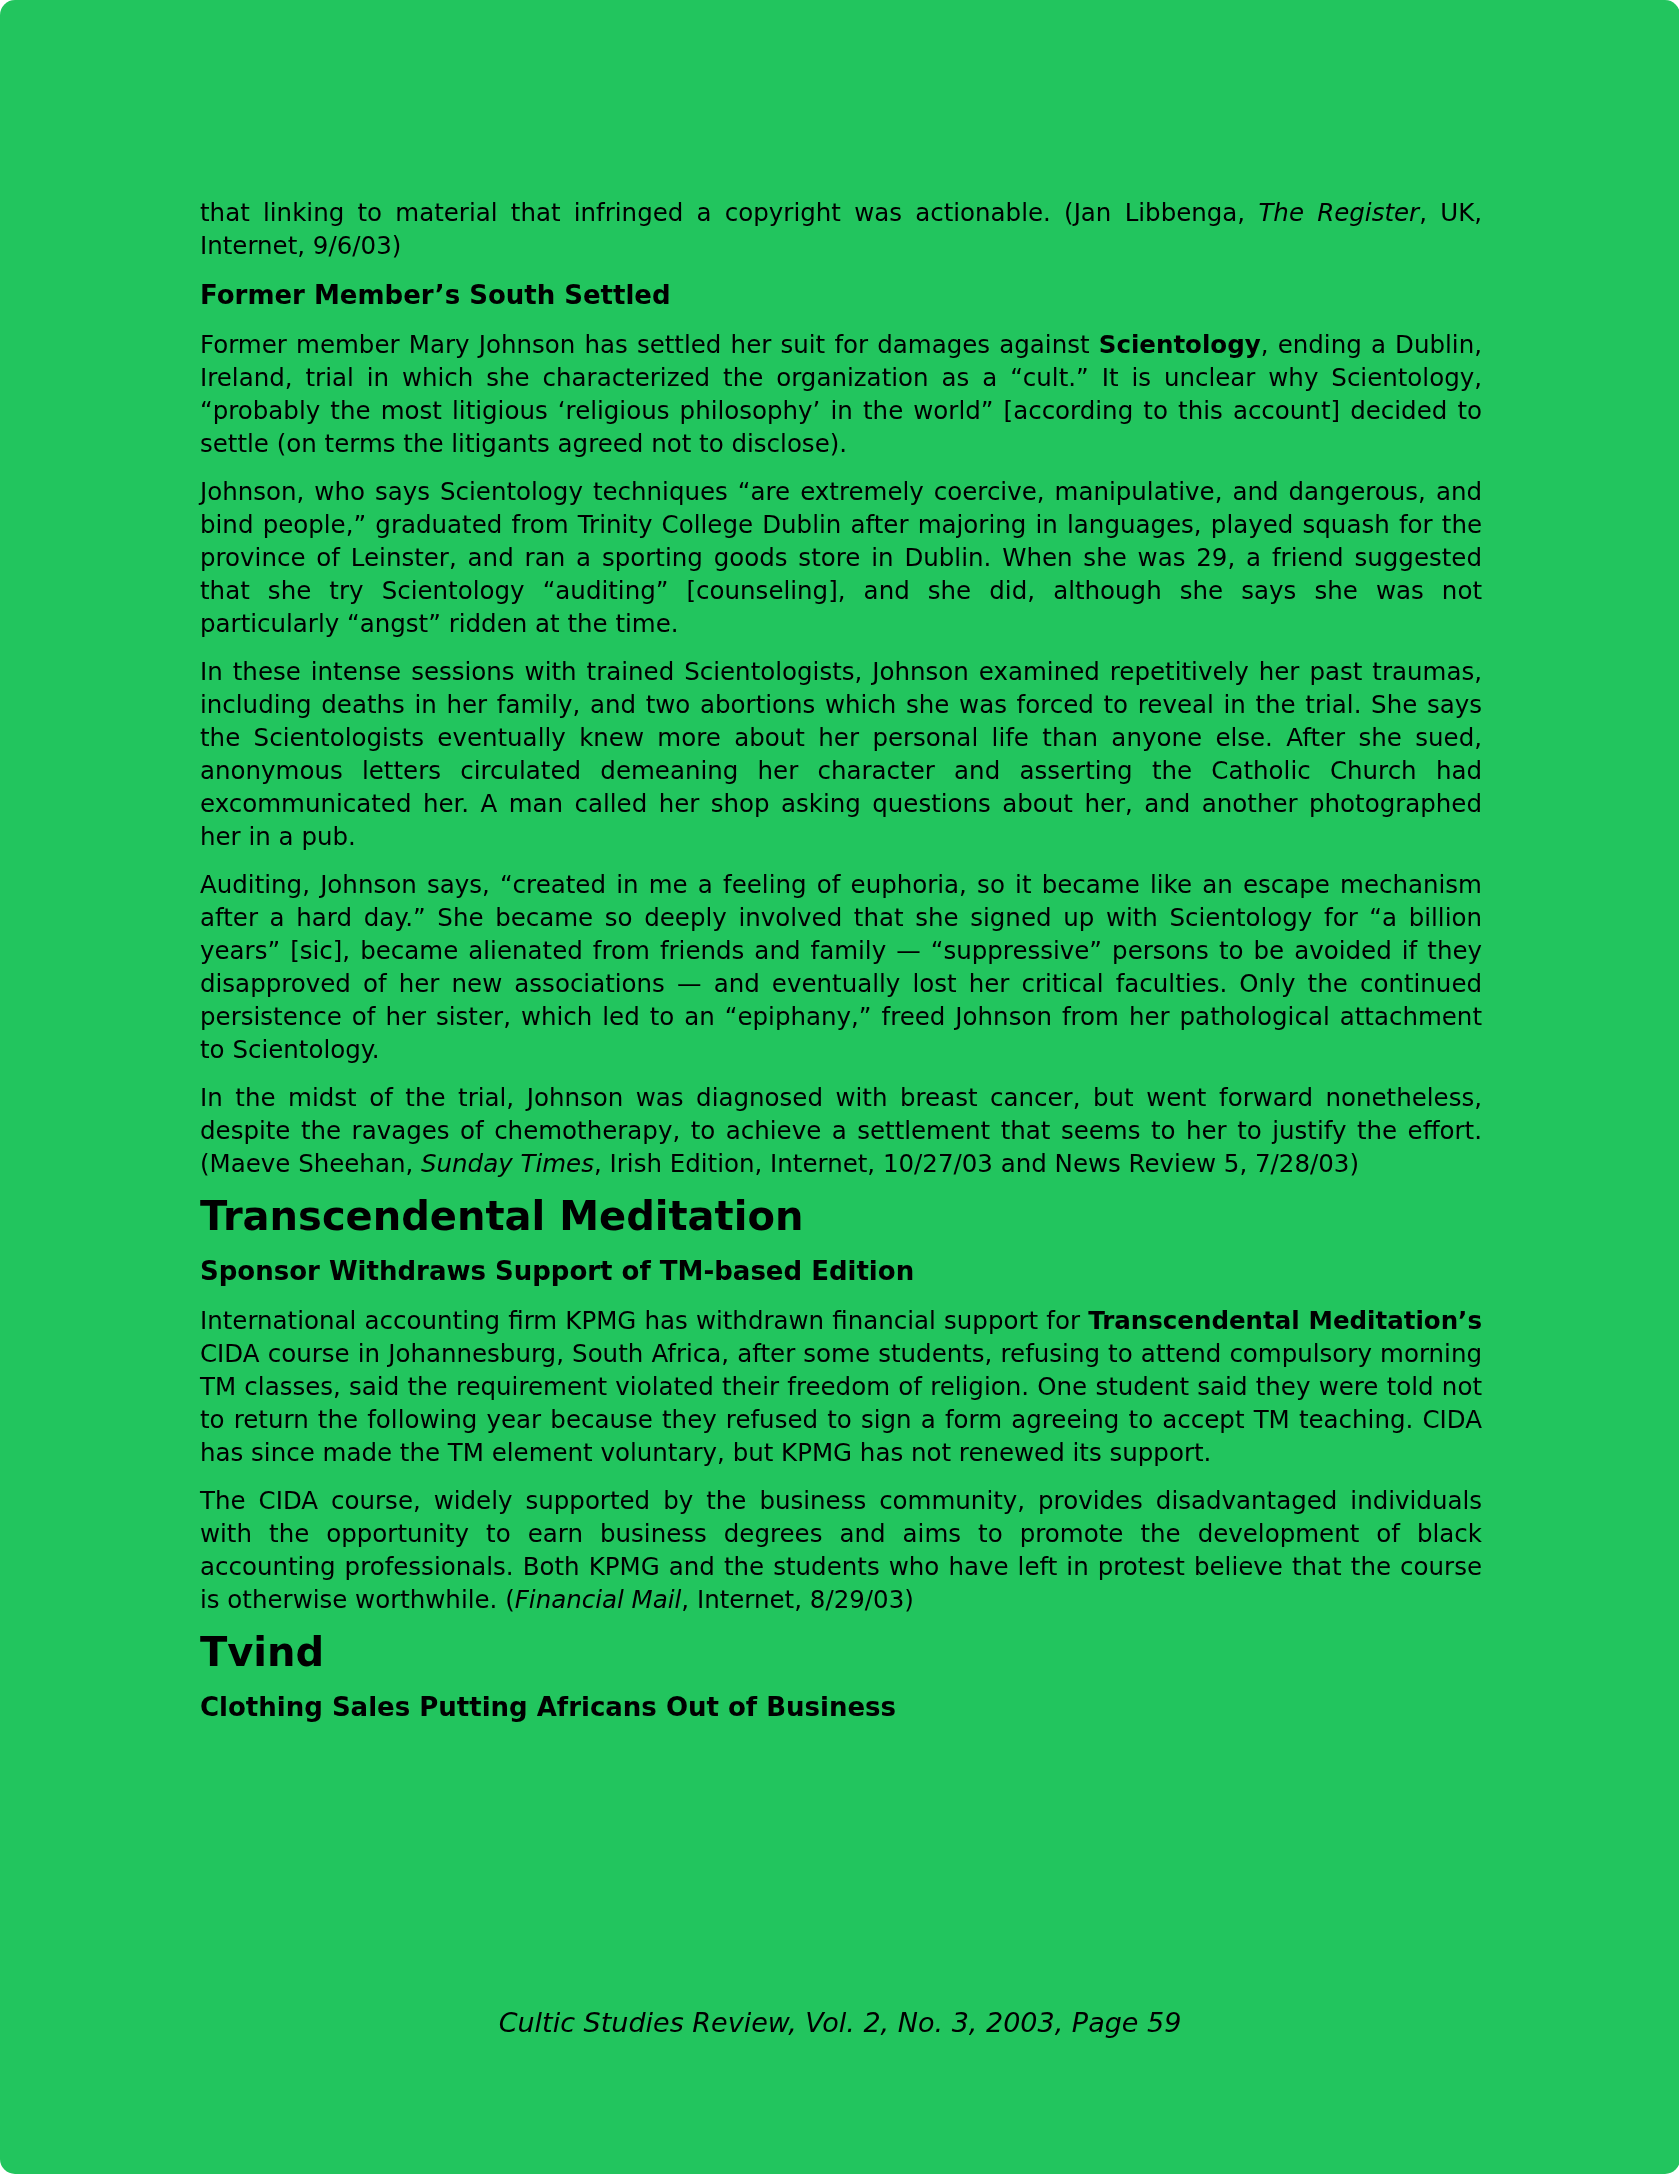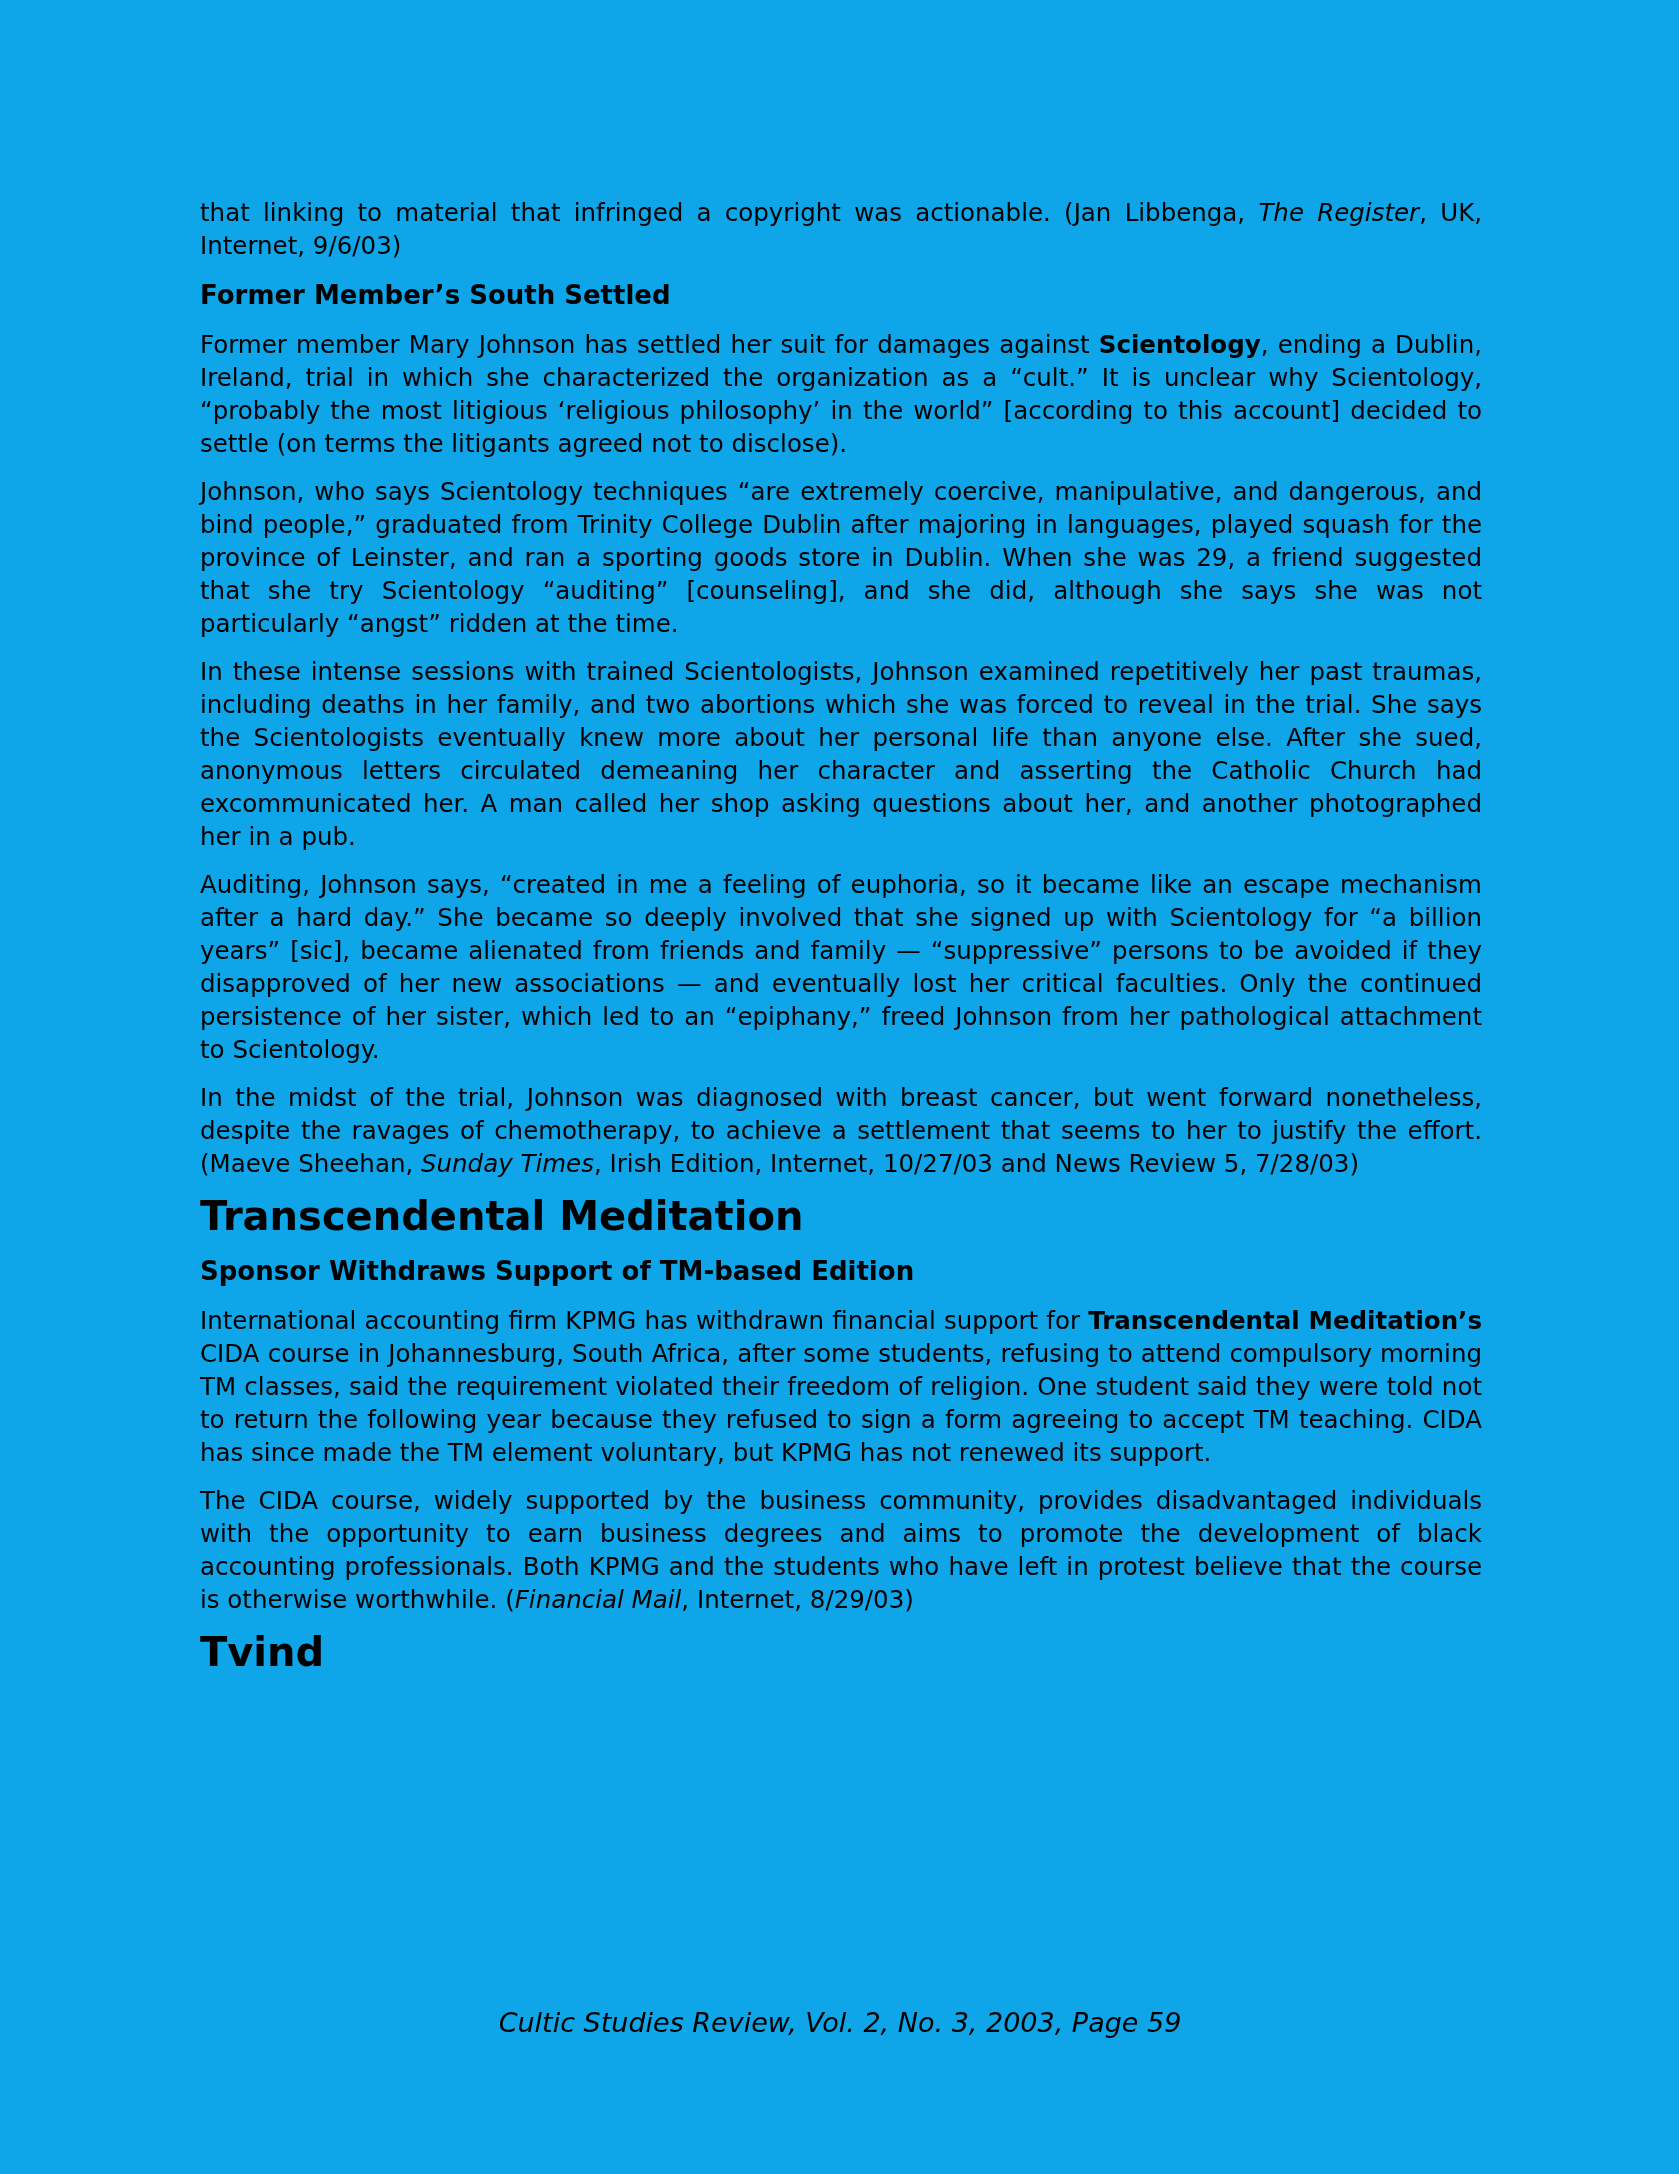--- a/index.html
+++ b/index.html
@@ -4,21 +4,21 @@
 <style>
   html, body { margin: 0; padding: 0; }
   body {
     width: 1680px; height: 2174px;
     background: #ffffff;
     font-family: "DejaVu Sans", "Liberation Sans", sans-serif;
     color: #000000;
     position: relative;
     overflow: hidden;
   }
-  .page { position: absolute; inset: 0; background: #0ea5e9; }
+  .page { position: absolute; inset: 0; background: #22c55e; border-radius: 15px; }
   .content {
     position: absolute;
     left: 200px; top: 196px;
     width: 1282px;
     font-size: 24.5px;
     line-height: 33px;
     text-align: justify;
   }
   p.body { margin: 0 0 15px 0; }
   h2.section-heading {
@@ -68,19 +68,20 @@
     <h2 class="section-heading">Transcendental Meditation</h2>
 
     <h3 class="story-heading">Sponsor Withdraws Support of TM-based Edition</h3>
 
     <p class="body"><span>International accounting firm KPMG has withdrawn financial support for </span><span class="b">Transcendental Meditation’s</span><span> CIDA course in Johannesburg, South Africa, after some students, refusing to attend compulsory morning TM classes, said the requirement violated their freedom of religion. One student said they were told not to return the following year because they refused to sign a form agreeing to accept TM teaching. CIDA has since made the TM element voluntary, but KPMG has not renewed its support.</span></p>
 
     <p class="body"><span>The CIDA course, widely supported by the business community, provides disadvantaged individuals with the opportunity to earn business degrees and aims to promote the development of black accounting professionals. Both KPMG and the students who have left in protest believe that the course is otherwise worthwhile. (</span><span class="i">Financial Mail</span><span>, Internet, 8/29/03)</span></p>
 
     <h2 class="section-heading">Tvind</h2>
 
+    <h3 class="story-heading">Clothing Sales Putting Africans Out of Business</h3>
 
 
   </div>
 
   <div class="footer">Cultic Studies Review, Vol. 2, No. 3, 2003, Page 59</div>
 </div>
 
 
 </body></html>

